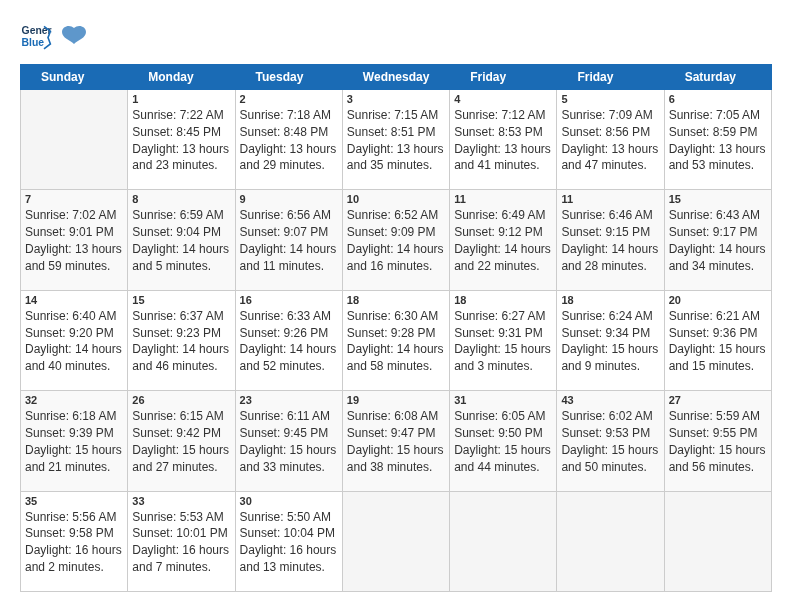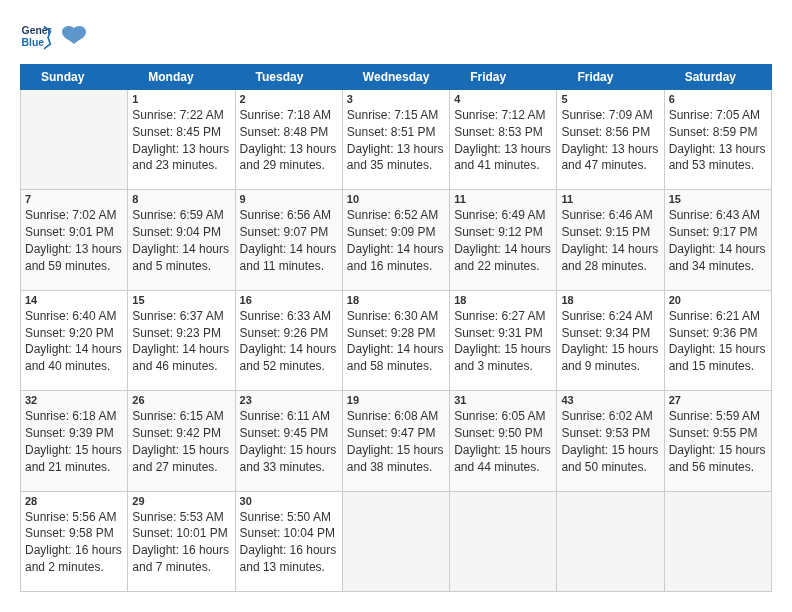--- a/index.html
+++ b/index.html
@@ -241,25 +241,25 @@
         <span class="day-number">43</span>
         <div class="day-info">Sunrise: 6:02 AM<br>Sunset: 9:53 PM<br>Daylight: 15 hours and 50 minutes.</div>
       </td>
           <td>
         <span class="day-number">27</span>
         <div class="day-info">Sunrise: 5:59 AM<br>Sunset: 9:55 PM<br>Daylight: 15 hours and 56 minutes.</div>
       </td>
         </tr>
         <tr class="week-row">
           <td>
-        <span class="day-number">28</span>
+        <span class="day-number">35</span>
         <div class="day-info">Sunrise: 5:56 AM<br>Sunset: 9:58 PM<br>Daylight: 16 hours and 2 minutes.</div>
       </td>
           <td>
-        <span class="day-number">29</span>
+        <span class="day-number">33</span>
         <div class="day-info">Sunrise: 5:53 AM<br>Sunset: 10:01 PM<br>Daylight: 16 hours and 7 minutes.</div>
       </td>
           <td>
         <span class="day-number">30</span>
         <div class="day-info">Sunrise: 5:50 AM<br>Sunset: 10:04 PM<br>Daylight: 16 hours and 13 minutes.</div>
       </td>
           <td class="empty"></td>
           <td class="empty"></td>
           <td class="empty"></td>
           <td class="empty"></td>

